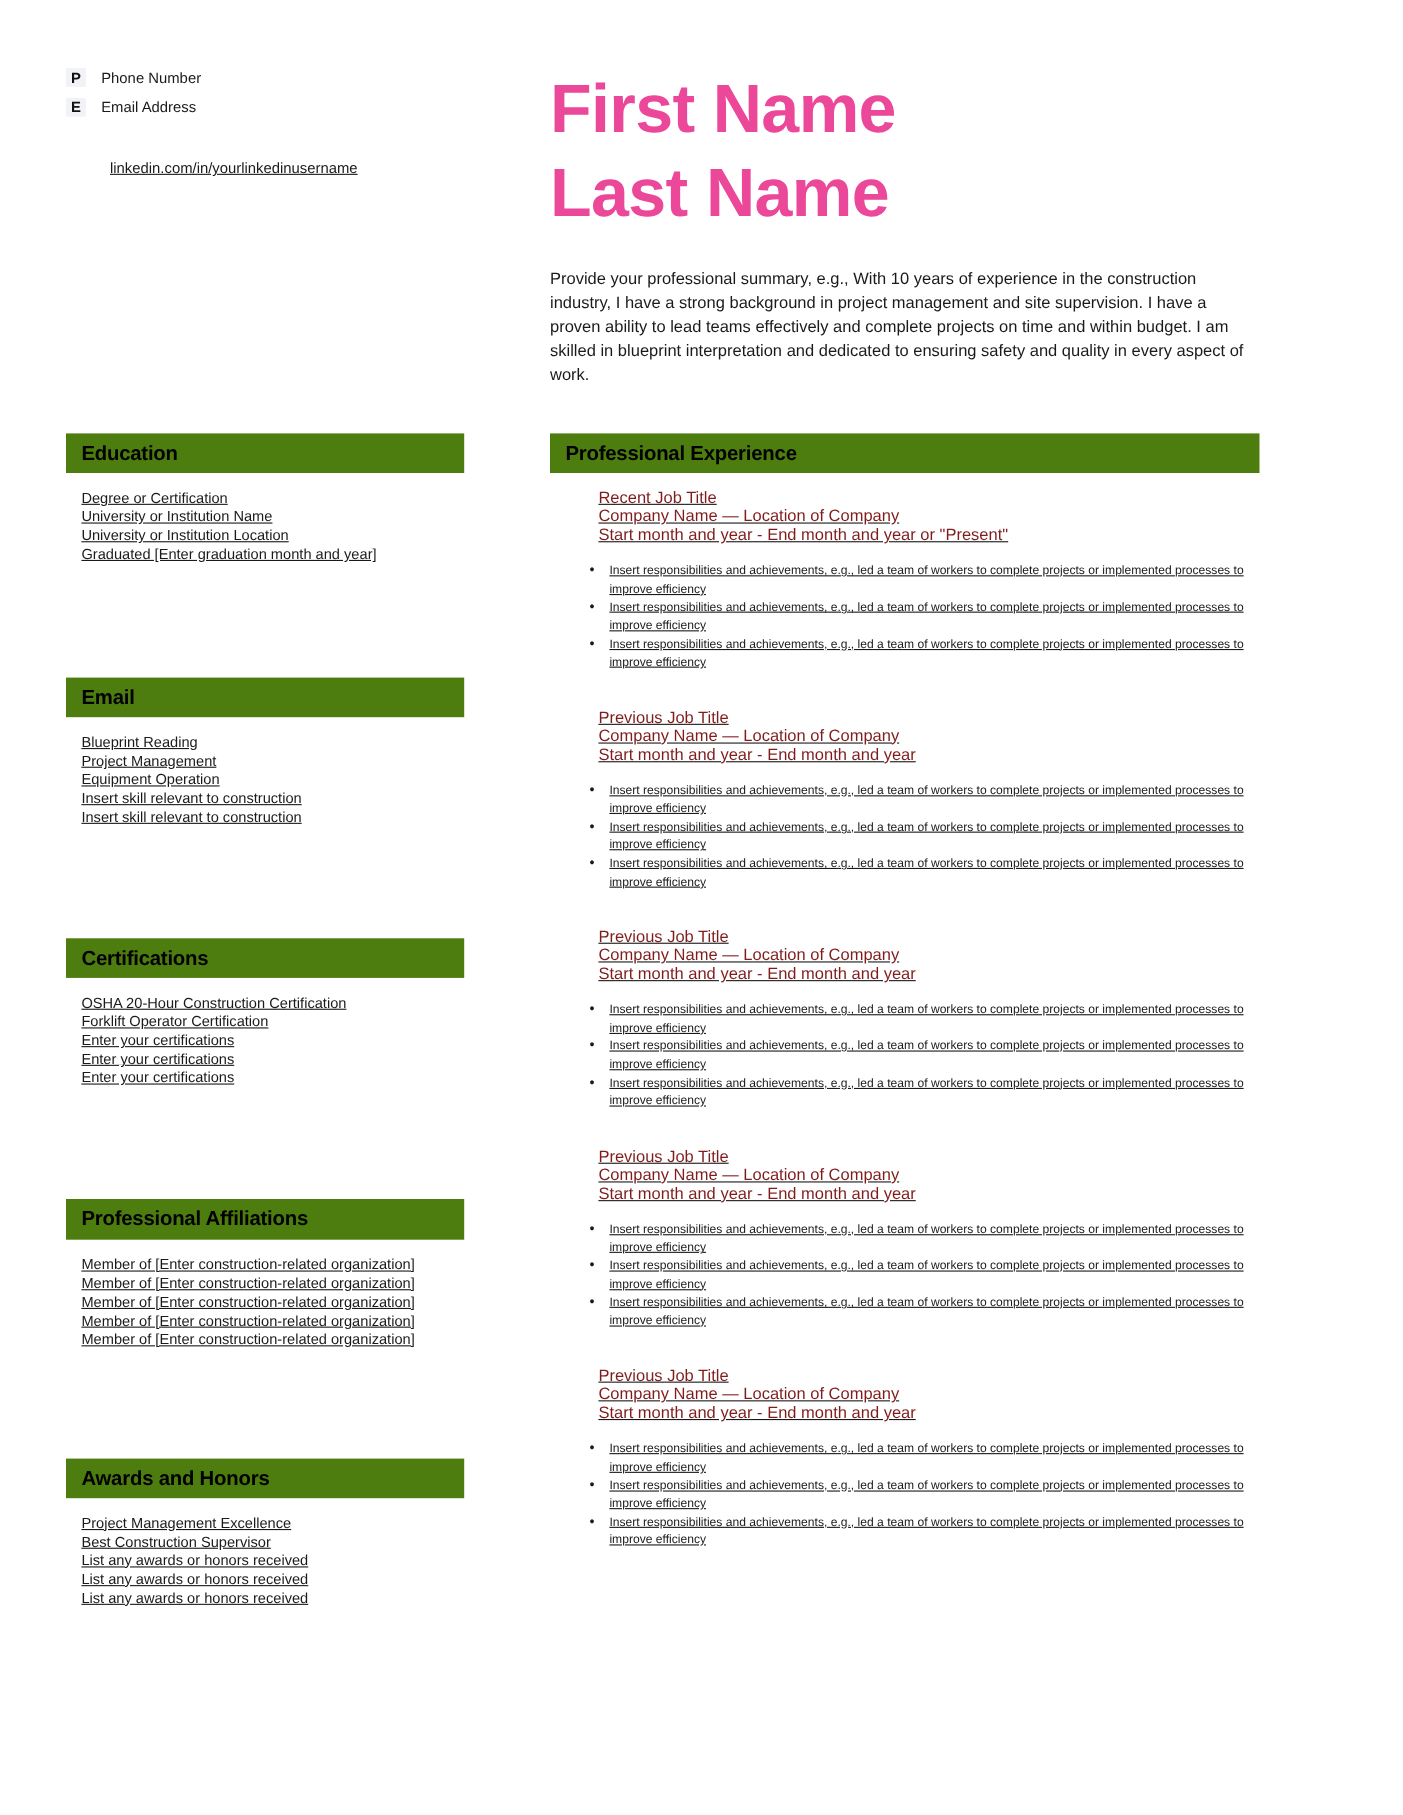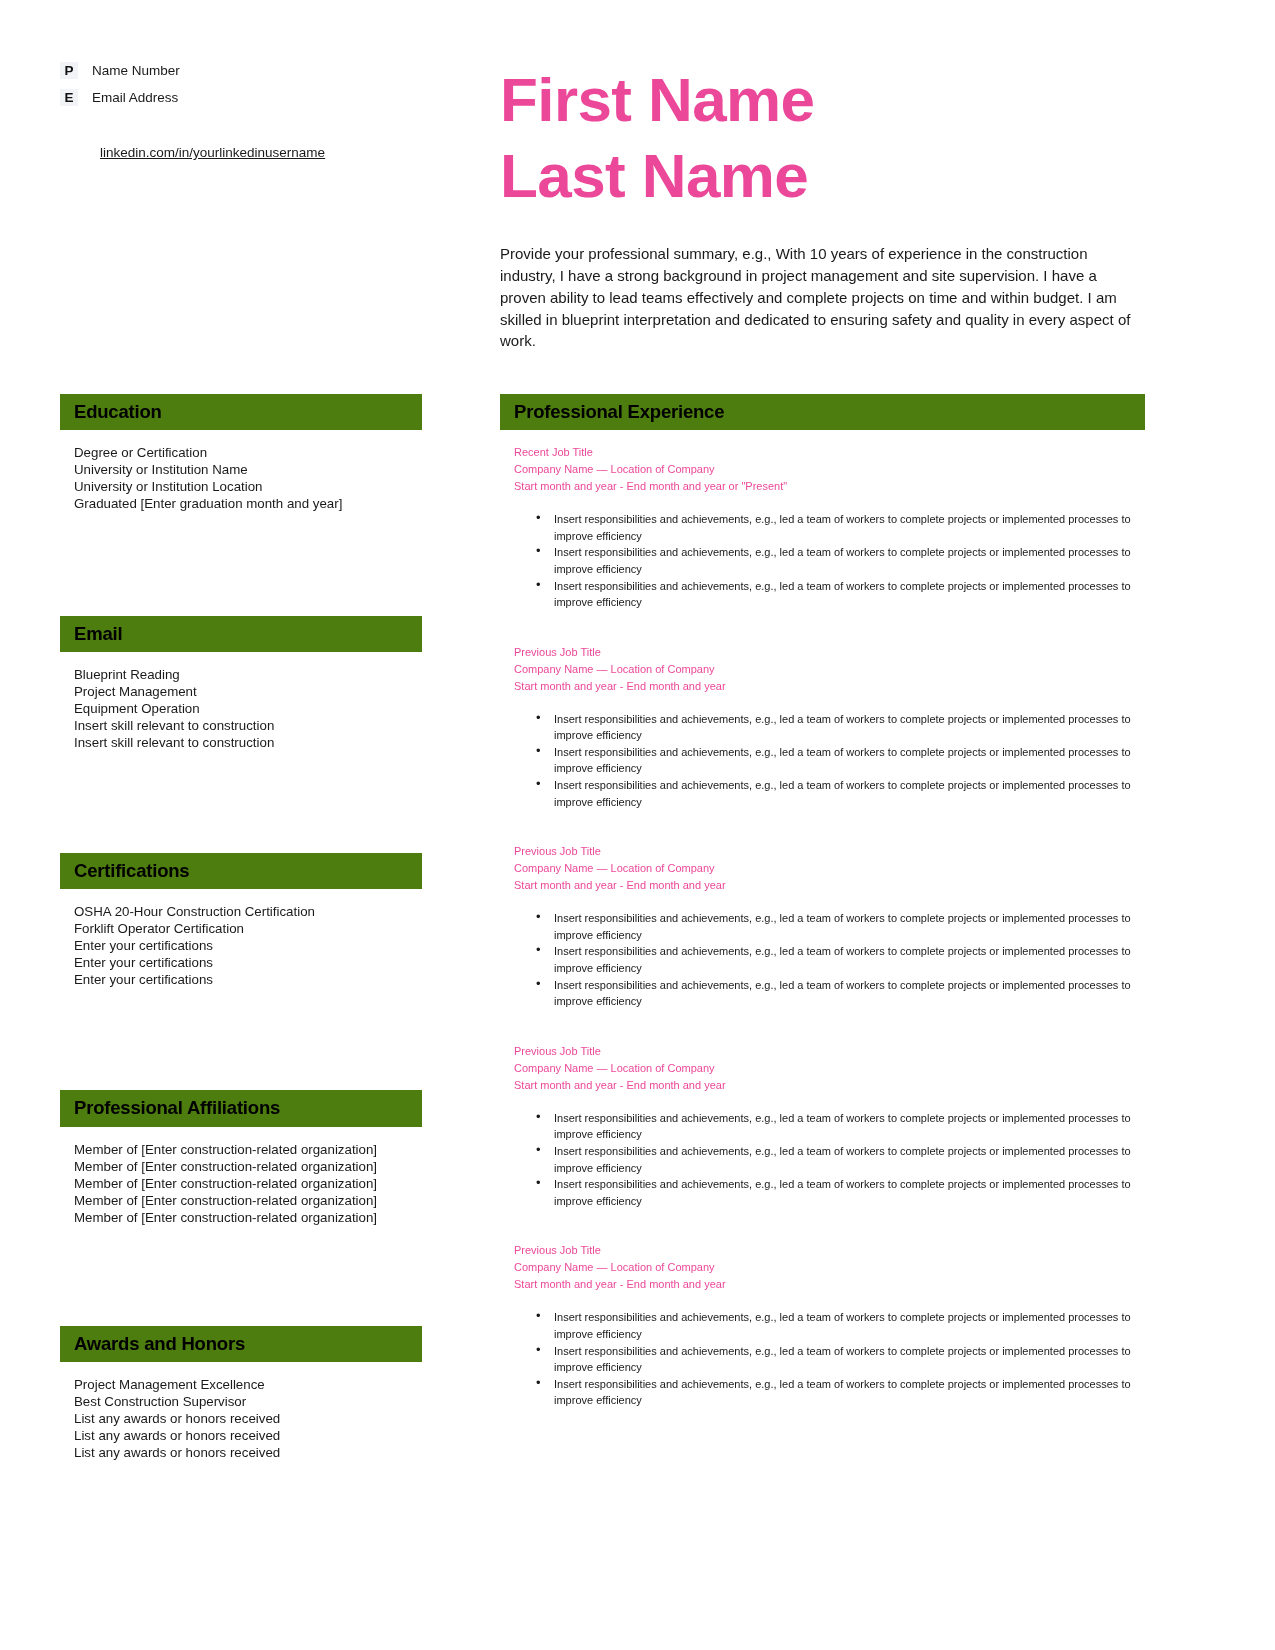--- a/index.html
+++ b/index.html
@@ -112,42 +112,44 @@
     font-size: 18.5px;
     font-weight: bold;
     letter-spacing: -0.2px;
     color: #000000;
     padding: 6px 0 7px 14px;
     line-height: 1.25;
   }
 
   .section-body {
     padding: 14px 0 0 14px;
+    text-decoration: underline;
   }
 
   .plain-line {
     font-size: 13.3px;
     line-height: 17px;
     color: #1a1a1a;
   }
 
   
   .gap-edu    { height: 104px; }
   .gap-skills { height: 102px; }
   .gap-certs  { height: 102px; }
   .gap-affil  { height: 100px; }
 
   
   .job { margin-bottom: 0; }
   .job-meta { padding-left: 14px; }
 
   .job-line {
-    font-size: 11px;
-    line-height: 17px;
-    color: #ec4899;
+    font-size: 15px;
+    line-height: 17px;
+    color: #7f1d1d;
+    margin-left: 30px;
   }
 
   .bullets {
     list-style: none;
     margin: 16px 0 0 0;
     padding-left: 36px;
   }
 
   .bullets li {
     position: relative;
@@ -172,21 +174,21 @@
 </head>
 <body>
 
 <div class="page">
 
   <div class="top">
 
     <div class="contact-col">
       <div class="contact-row">
         <span class="contact-badge">P</span>
-        <span class="contact-text">Name Number</span>
+        <span class="contact-text">Phone Number</span>
       </div>
       <div class="contact-row">
         <span class="contact-badge">E</span>
         <span class="contact-text">Email Address</span>
       </div>
       <div class="linkedin">linkedin.com/in/yourlinkedinusername</div>
     </div>
 
     <div class="name-col">
       <div class="name-line">First Name</div>

